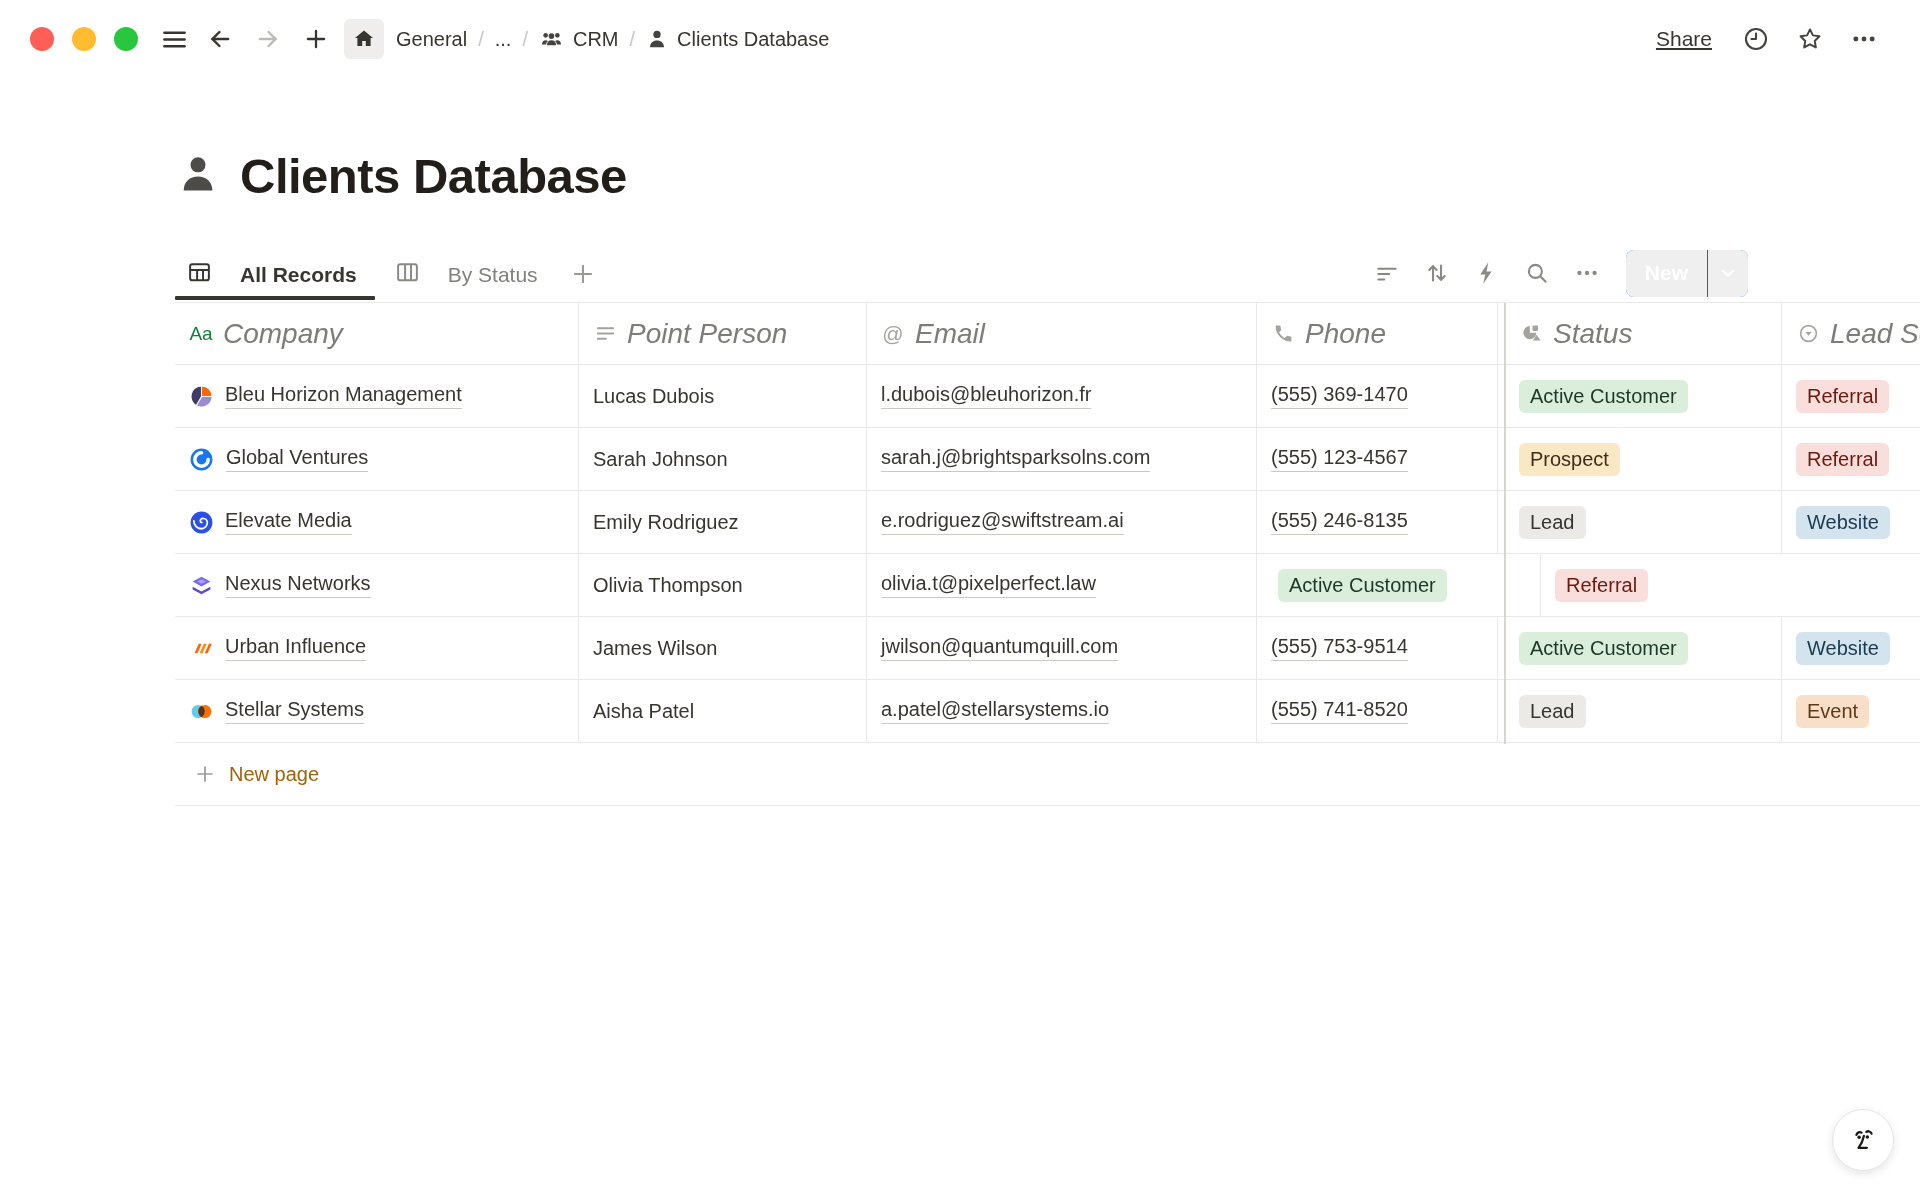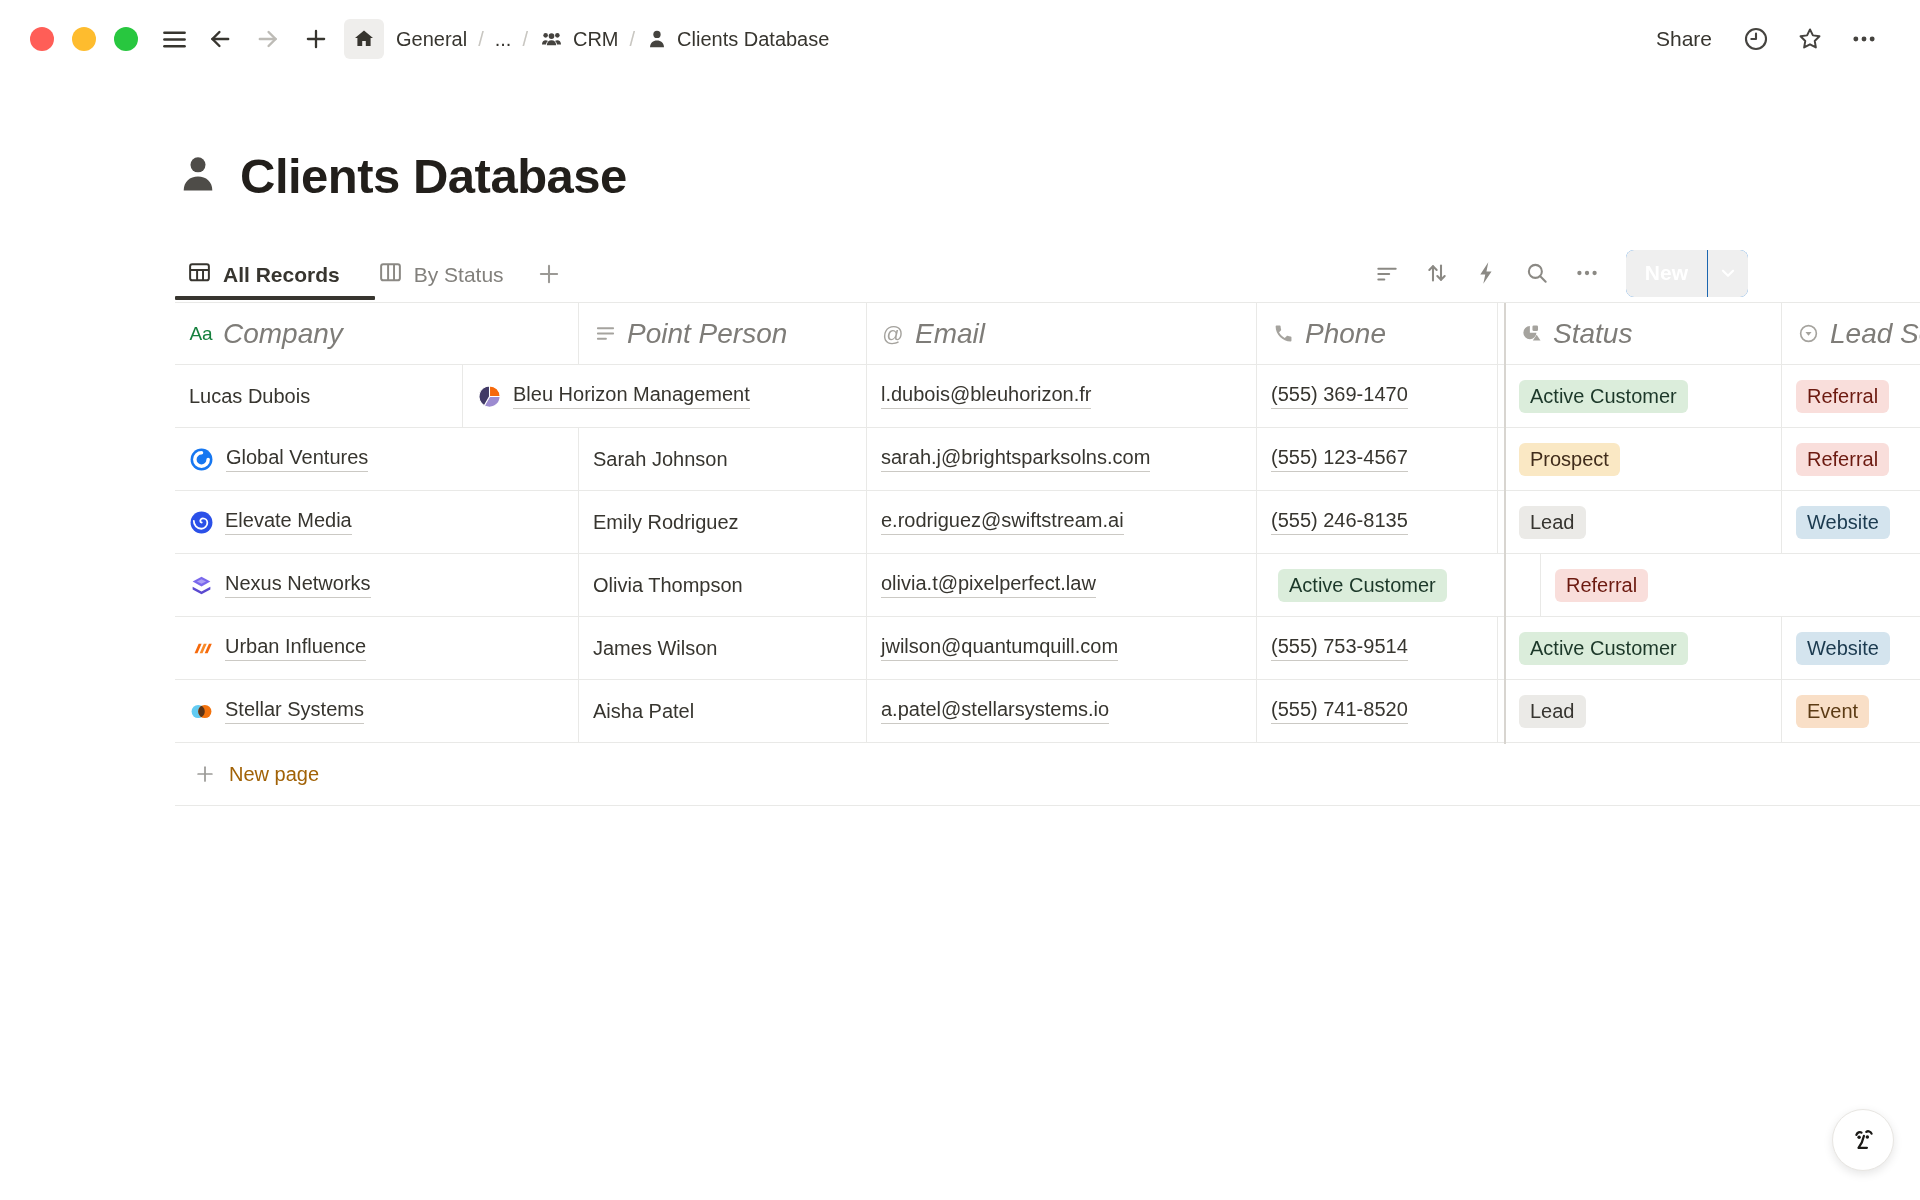--- a/index.html
+++ b/index.html
@@ -13,29 +13,29 @@
   .light { width:24px; height:24px; border-radius:50%; border:none; }
   .light.red { background:#FF5E57; } .light.yellow { background:#FEBC2E; } .light.green { background:#28C73F; }
   .tb-btn { background:none; border:none; display:flex; align-items:center; justify-content:center;
     width:40px; height:40px; border-radius:6px; cursor:pointer; }
   .home-btn { background:#EFEEEC; }
   .crumbs { display:flex; align-items:center; margin-left:6px; font-size:20px; white-space:nowrap; }
   .crumb { display:flex; align-items:center; gap:9px; padding:2px 6px; border-radius:5px; cursor:pointer; }
   .crumb-sep { color:#C8C6C1; margin:0 5px; }
   .topbar-right { margin-left:auto; display:flex; align-items:center; gap:14px; }
   .share-btn { background:none; border:none; font-size:21px; color:#37352F; padding:6px 10px; border-radius:6px; cursor:pointer;
-    font-family:inherit; }
+    font-family:inherit;text-decoration:underline; }
 
   
   .title-row { position:absolute; left:176px; top:148px; display:flex; align-items:center; gap:20px; }
   .page-title { font-size:49px; font-weight:700; color:#221F1B; letter-spacing:-0.5px; }
 
   
   .tabs-row { position:absolute; left:175px; top:252px; height:46px; display:flex; align-items:center; }
-  .view-tab { display:flex; align-items:center; gap:11px; background:none; border:none; cursor:pointer;
+  .view-tab { display:flex; align-items:center; gap:28px; background:none; border:none; cursor:pointer;
     font-family:inherit; font-size:21px; padding:0 26px 0 12px; height:46px; }
   .view-tab.active { color:#37352F; font-weight:600; }
   .view-tab.inactive { color:#82807C; font-weight:500; }
   .add-view-btn { background:none; border:none; cursor:pointer; padding:4px; margin-left:2px; }
   .active-tab-underline { position:absolute; left:175px; top:296px; width:200px; height:4px; background:#37352F; border-radius:1px; }
 
   
   .toolbar { position:absolute; top:249px; right:172px; height:48px; display:flex; align-items:center; gap:12px; }
   .tool-btn { background:none; border:none; cursor:pointer; width:38px; height:38px; display:flex;
     align-items:center; justify-content:center; border-radius:6px; }
@@ -318,31 +318,31 @@
         <span class="prop-icon">
           <svg width="23" height="23" viewBox="0 0 24 24" fill="none">
             <circle cx="12" cy="12" r="8.2" stroke="#A5A39E" stroke-width="1.7"></circle>
             <path d="M8.8 10.4h6.4L12 14.4z" fill="#A5A39E"></path>
           </svg>
         </span>
         <span class="th-label">Lead Source</span>
       </div>
     </div>
     <div class="t-row t-data">
-      <div class="t-cell " style="width: 288px; flex: 0 0 auto;">Lucas Dubois</div>
       <div class="t-cell company-cell" style="width: 404px; flex: 0 0 auto;">
         <span class="logo">
           <svg width="25" height="25" viewBox="0 0 24 24">
             <path d="M12 12 L12 1.8 A10.2 10.2 0 0 1 22.2 12 Z" fill="#F6690B" stroke="#fff" stroke-width="1"></path>
             <path d="M12 12 L22.2 12 A10.2 10.2 0 0 1 6.9 20.8 Z" fill="#9C8BD0" stroke="#fff" stroke-width="1"></path>
             <path d="M12 12 L6.9 20.8 A10.2 10.2 0 0 1 12 1.8 Z" fill="#413A66" stroke="#fff" stroke-width="1"></path>
           </svg>
         </span>
         <span class="u-line">Bleu Horizon Management</span>
       </div>
+      <div class="t-cell " style="width: 288px; flex: 0 0 auto;">Lucas Dubois</div>
       <div class="t-cell " style="width: 390px; flex: 0 0 auto;">
         <span class="u-line">l.dubois@bleuhorizon.fr</span>
       </div>
       <div class="t-cell " style="width: 241px; flex: 0 0 auto;">
         <span class="u-line">(555) 369-1470</span>
       </div>
       <div class="t-spacer"></div>
       <div class="t-cell " style="width: 277px; flex: 0 0 auto;">
         <span class="badge" style="background: rgb(219, 237, 219); color: rgb(28, 56, 41);">Active Customer</span>
       </div>

